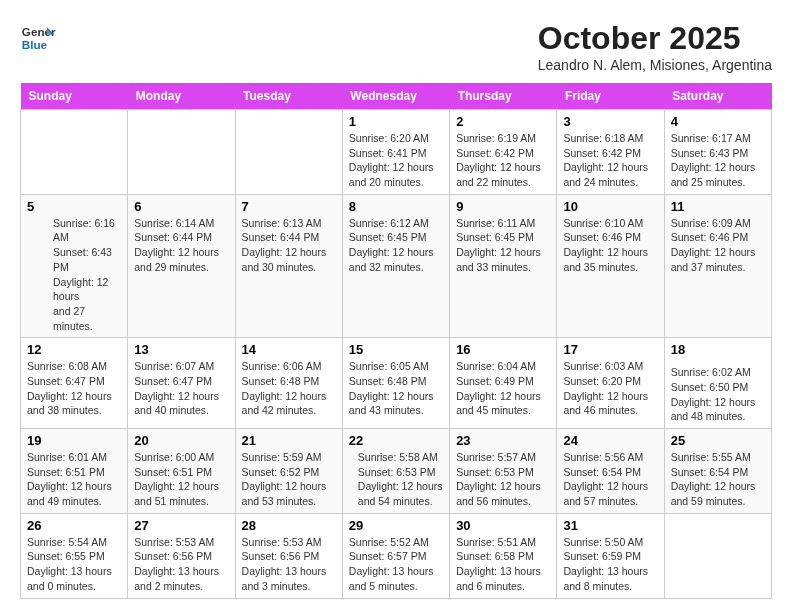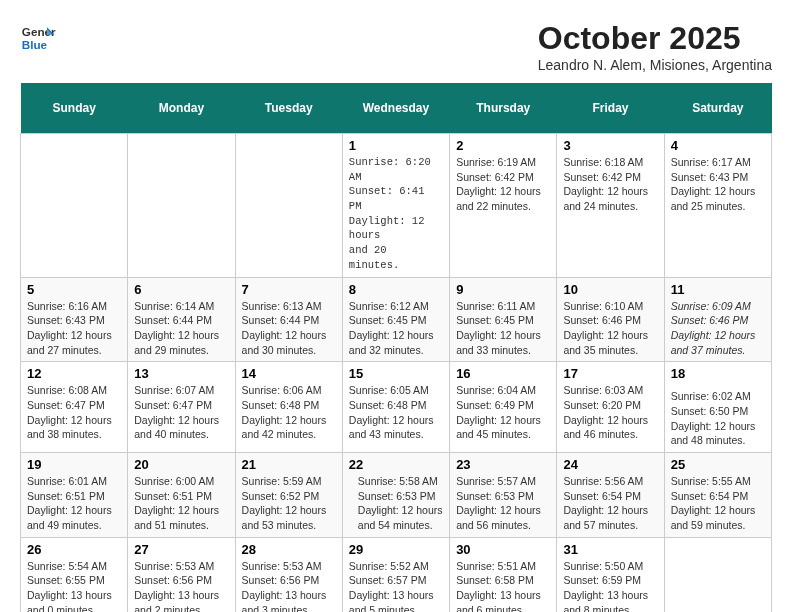--- a/index.html
+++ b/index.html
@@ -35,24 +35,24 @@
     .location {
       font-size: 14px;
       color: #333;
     }
     .calendar {
       width: 100%;
       border-collapse: collapse;
       font-size: 11px;
     }
     .calendar th {
-      background-color: #0f766e;
+      background-color: #d946ef;
       color: #fff;
-      text-align: center;
-      padding: 18px 8px;
+      text-align: left;
+      padding: 6px 8px;
       font-size: 12px;
       font-weight: bold;
     }
     .calendar td {
       border: 1px solid #ccc;
       vertical-align: top;
       padding: 4px 6px;
       width: 107px;
       min-height: 80px;
       background: #fff;
@@ -102,21 +102,21 @@
         <th>Saturday</th>
       </tr>
   </thead>
   <tbody id="calendar-body">
   <tr>
         <td></td>
         <td></td>
         <td></td>
         <td>
           <span class="day-num">1</span>
-          <div class="day-info" style="white-space: pre-line; font-family: Liberation Mono, monospace;">Sunrise: 6:20 AM
+          <div class="day-info" style="white-space: pre-line;">Sunrise: 6:20 AM
 Sunset: 6:41 PM
 Daylight: 12 hours
 and 20 minutes.</div>
         </td>
         <td>
           <span class="day-num">2</span>
           <div class="day-info" style="white-space: pre-line;">Sunrise: 6:19 AM
 Sunset: 6:42 PM
 Daylight: 12 hours
 and 22 minutes.</div>
@@ -132,21 +132,21 @@
           <span class="day-num">4</span>
           <div class="day-info" style="white-space: pre-line;">Sunrise: 6:17 AM
 Sunset: 6:43 PM
 Daylight: 12 hours
 and 25 minutes.</div>
         </td>
       </tr>
       <tr>
         <td>
           <span class="day-num">5</span>
-          <div class="day-info" style="white-space: pre-line;">Sunrise: 6:16 AM
+          <div class="day-info" style="white-space: pre-line; margin-left: 26px;">Sunrise: 6:16 AM
 Sunset: 6:43 PM
 Daylight: 12 hours
 and 27 minutes.</div>
         </td>
         <td>
           <span class="day-num">6</span>
           <div class="day-info" style="white-space: pre-line;">Sunrise: 6:14 AM
 Sunset: 6:44 PM
 Daylight: 12 hours
 and 29 minutes.</div>
@@ -174,21 +174,21 @@
         </td>
         <td>
           <span class="day-num">10</span>
           <div class="day-info" style="white-space: pre-line;">Sunrise: 6:10 AM
 Sunset: 6:46 PM
 Daylight: 12 hours
 and 35 minutes.</div>
         </td>
         <td>
           <span class="day-num">11</span>
-          <div class="day-info" style="white-space: pre-line; font-style: italic;">Sunrise: 6:09 AM
+          <div class="day-info" style="white-space: pre-line;">Sunrise: 6:09 AM
 Sunset: 6:46 PM
 Daylight: 12 hours
 and 37 minutes.</div>
         </td>
       </tr>
       <tr>
         <td>
           <span class="day-num">12</span>
           <div class="day-info" style="white-space: pre-line;">Sunrise: 6:08 AM
 Sunset: 6:47 PM

